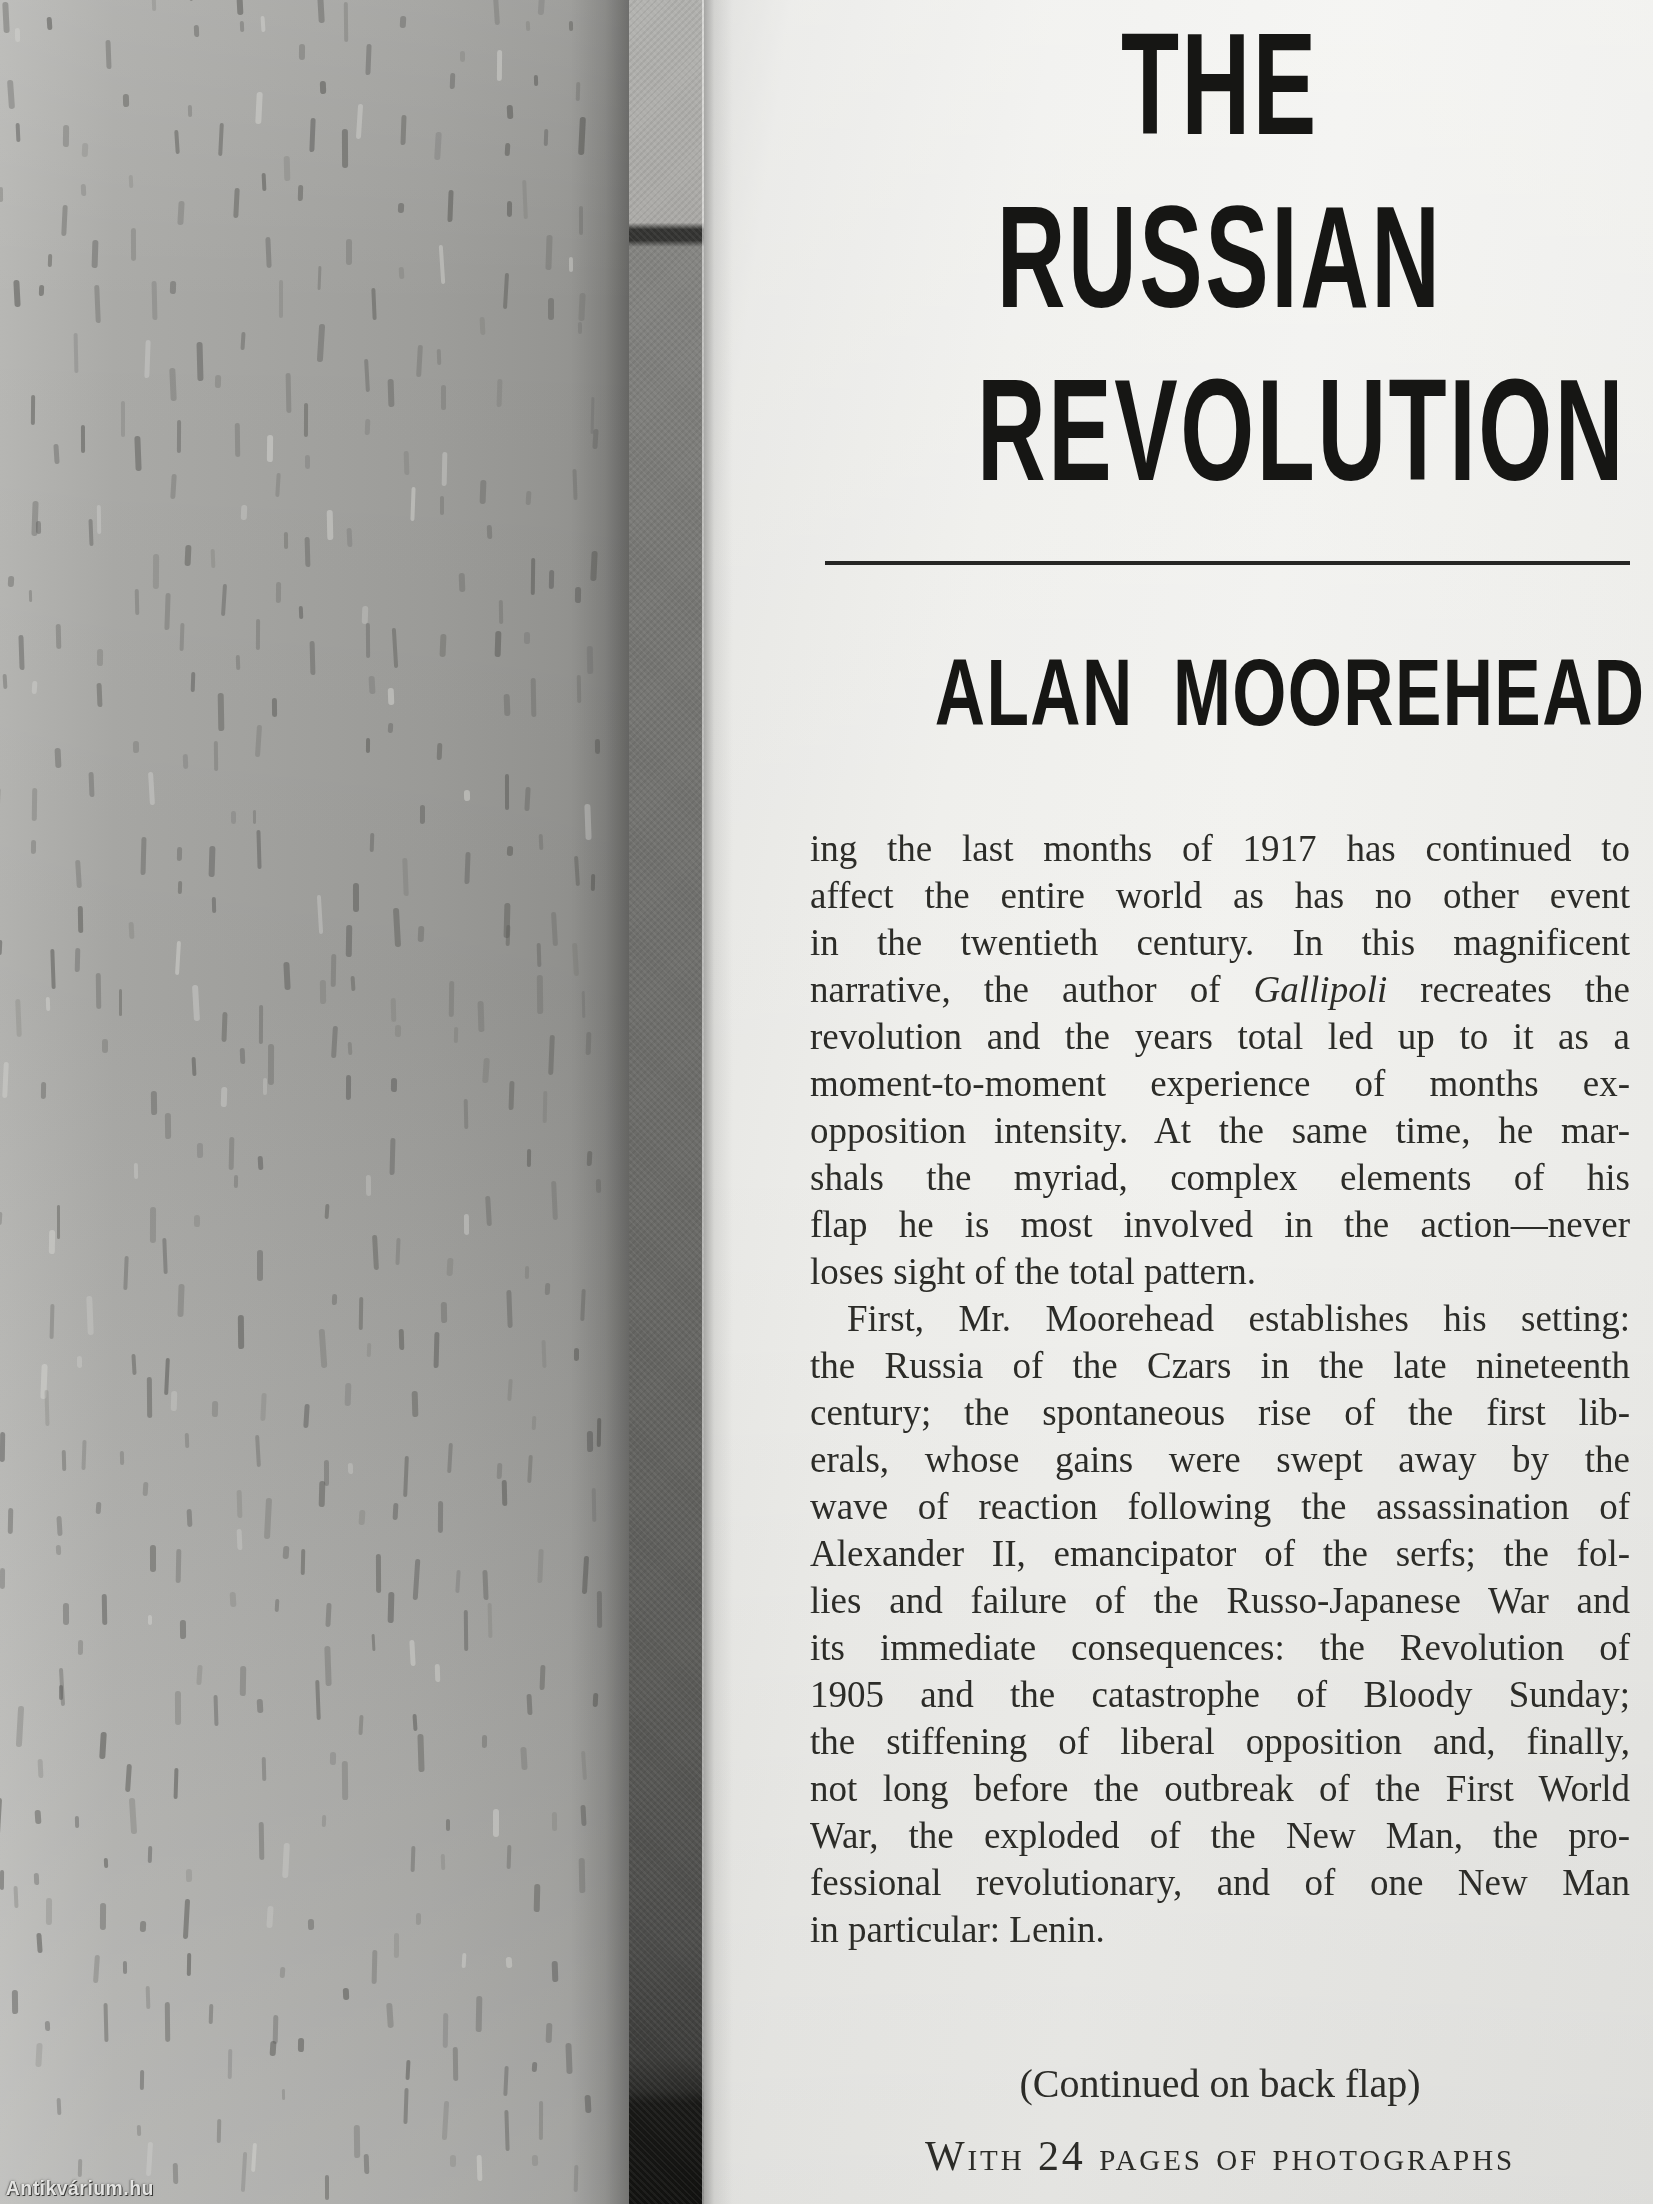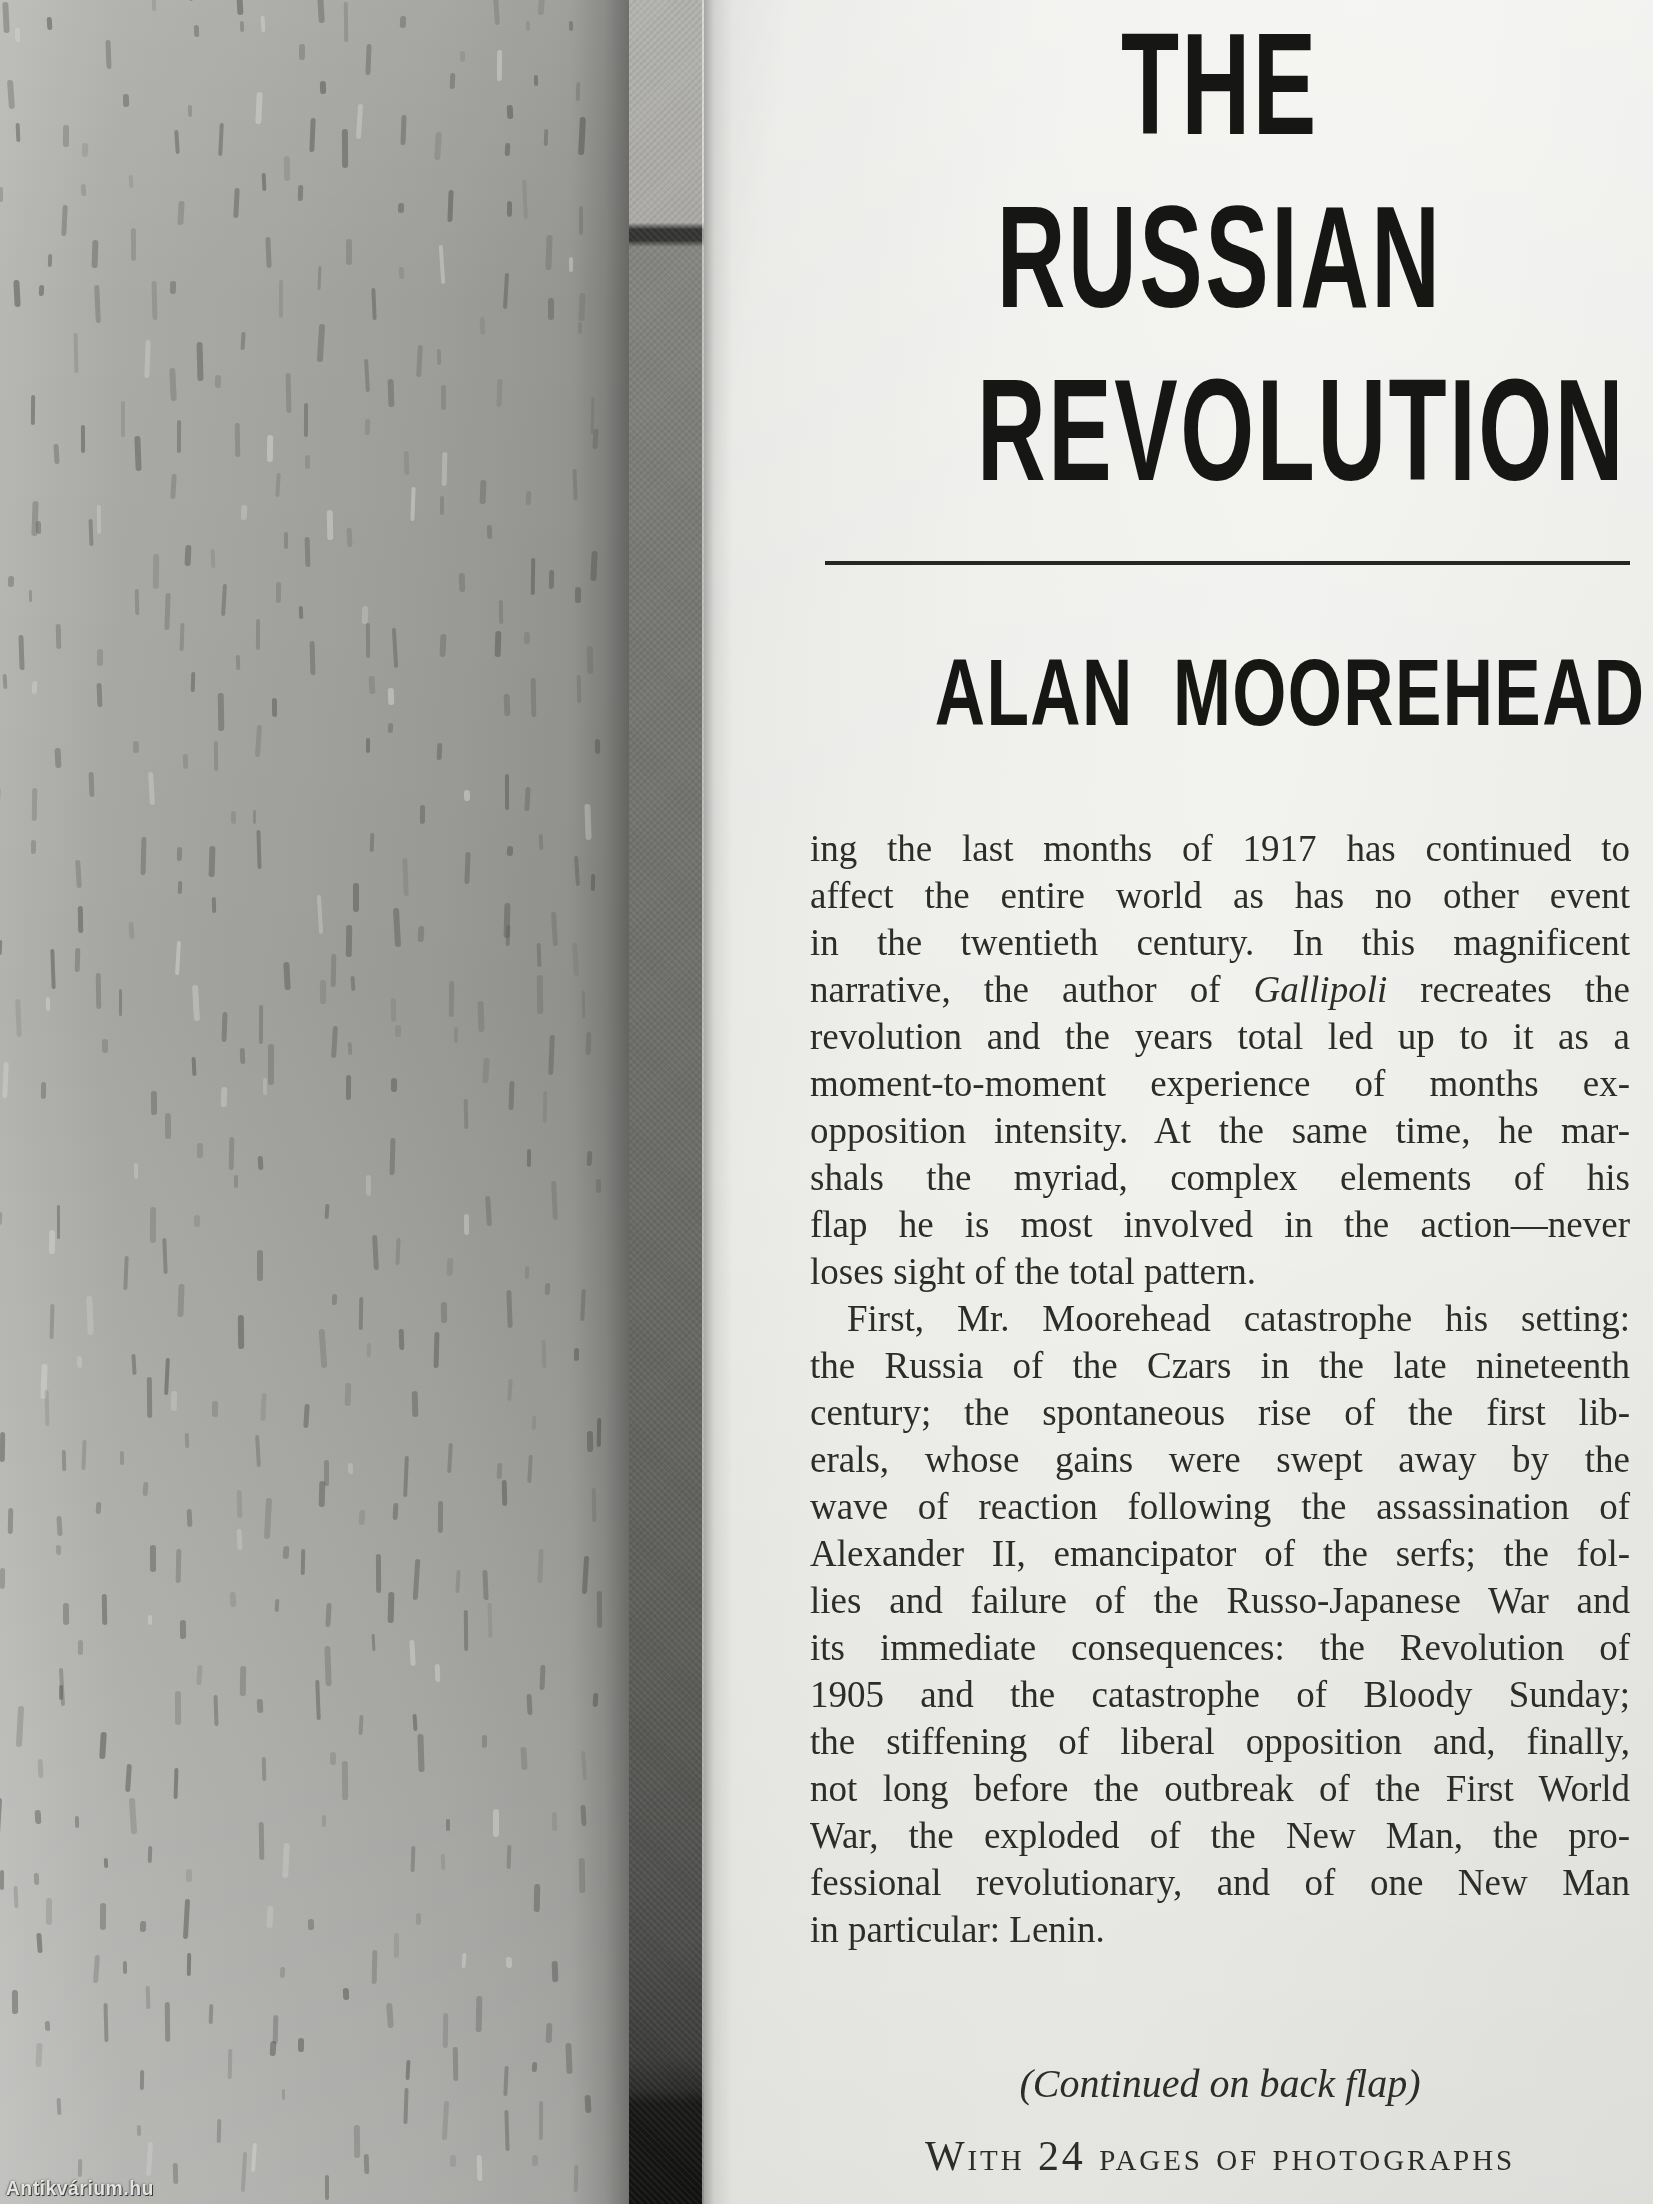--- a/index.html
+++ b/index.html
@@ -71,21 +71,21 @@
     font-size:94px;line-height:94px;letter-spacing:1.9px;word-spacing:25px;white-space:nowrap;
   }
   .author>span{display:inline-block;transform:scaleX(.74);transform-origin:50% 50%;}
   
   .blurb{position:absolute;top:825px;left:0;width:820px;font-size:37px;line-height:47px;color:#2c2c28;}
   .bline{text-align:justify;text-align-last:justify;white-space:nowrap;}
   .bline.last{text-align-last:left;}
   .para.indent .bline:first-child{text-indent:37px;}
   .continued{
     position:absolute;top:2059px;left:0;width:100%;text-align:center;
-    font-style:italic;font-size:40px;line-height:49px;color:#2c2c28;
+    font-size:40px;line-height:49px;color:#2c2c28;
   }
   .photos{
     position:absolute;top:2131px;left:0;width:100%;text-align:center;
     font-variant:small-caps;font-size:42px;line-height:50px;letter-spacing:2.9px;color:#2c2c28;
   }
   
   .watermark{
     position:absolute;left:5.8px;top:2177px;
     font-family:"Liberation Sans",sans-serif;font-weight:bold;font-size:19.4px;
     color:#e3e3e1;letter-spacing:0.5px;
@@ -599,21 +599,21 @@
             <div class="bline">in the twentieth century. In this magnificent</div>
             <div class="bline">narrative, the author of <i>Gallipoli</i> recreates the</div>
             <div class="bline">revolution and the years total led up to it as a</div>
             <div class="bline">moment-to-moment experience of months ex-</div>
             <div class="bline">opposition intensity. At the same time, he mar-</div>
             <div class="bline">shals the myriad, complex elements of his</div>
             <div class="bline">flap he is most involved in the action—never</div>
             <div class="bline last">loses sight of the total pattern.</div>
           </div>
           <div class="para indent">
-            <div class="bline">First, Mr. Moorehead catastrophe his setting:</div>
+            <div class="bline">First, Mr. Moorehead establishes his setting:</div>
             <div class="bline">the Russia of the Czars in the late nineteenth</div>
             <div class="bline">century; the spontaneous rise of the first lib-</div>
             <div class="bline">erals, whose gains were swept away by the</div>
             <div class="bline">wave of reaction following the assassination of</div>
             <div class="bline">Alexander II, emancipator of the serfs; the fol-</div>
             <div class="bline">lies and failure of the Russo-Japanese War and</div>
             <div class="bline">its immediate consequences: the Revolution of</div>
             <div class="bline">1905 and the catastrophe of Bloody Sunday;</div>
             <div class="bline">the stiffening of liberal opposition and, finally,</div>
             <div class="bline">not long before the outbreak of the First World</div>

